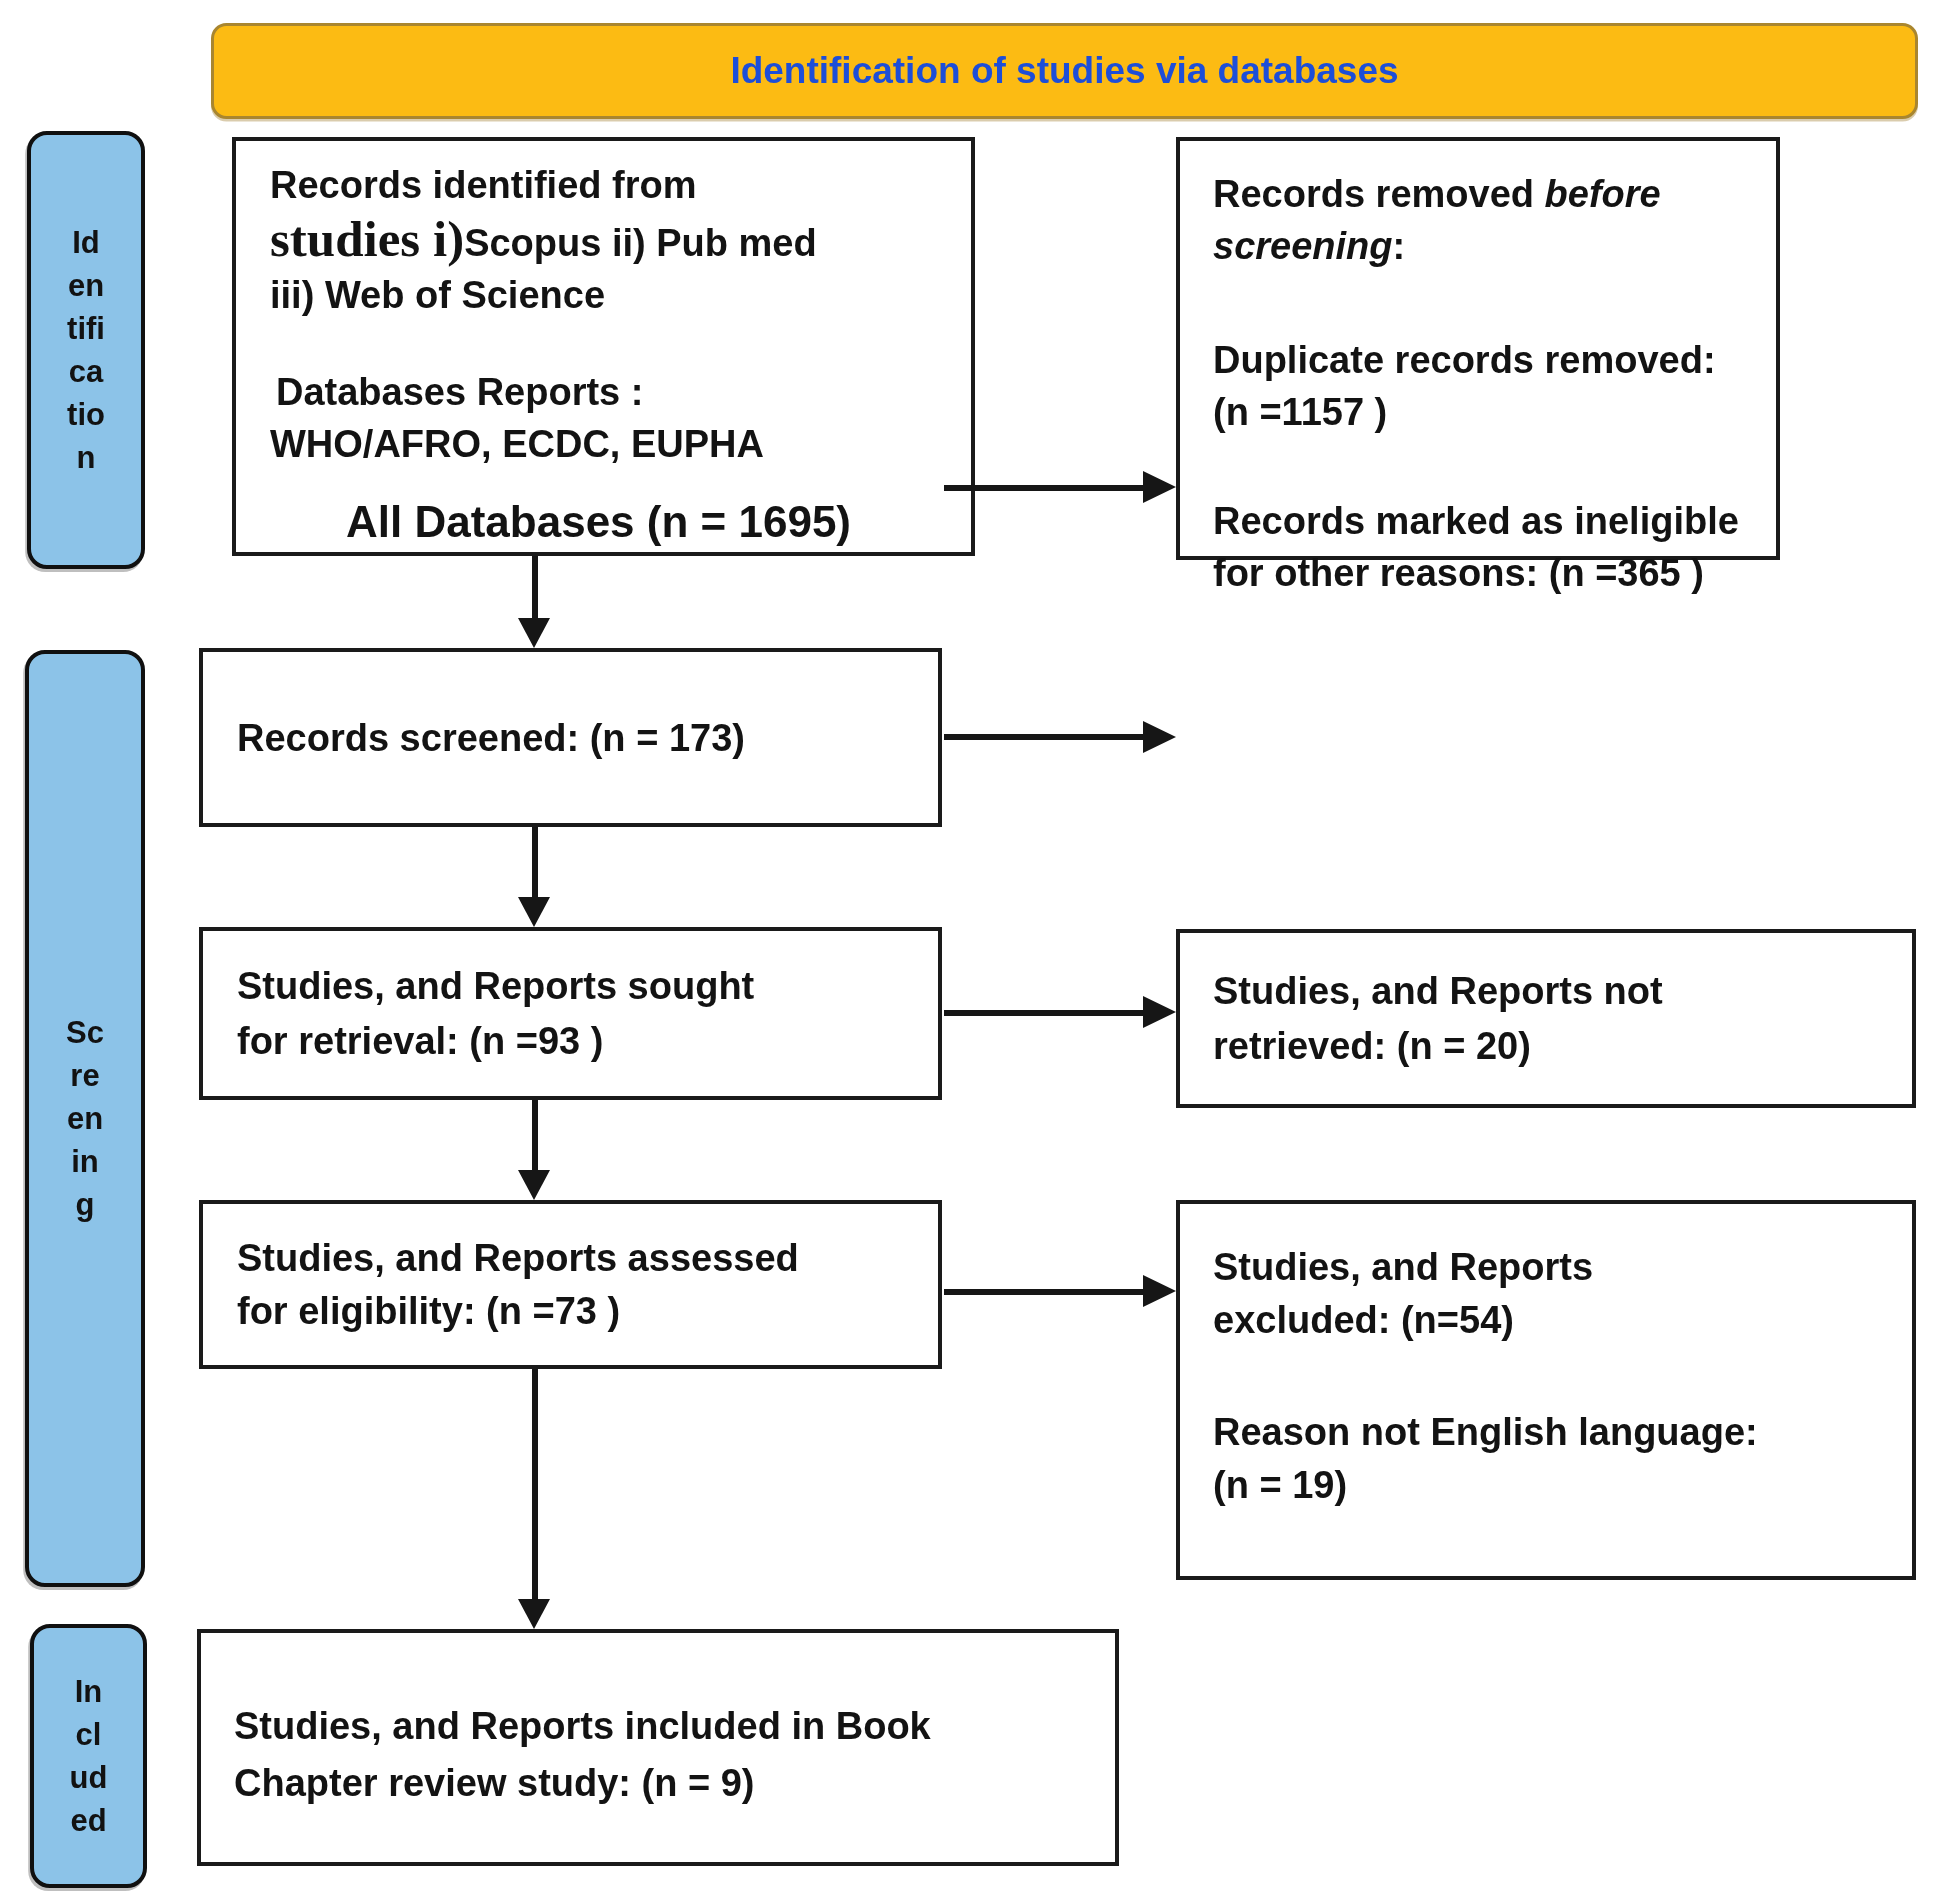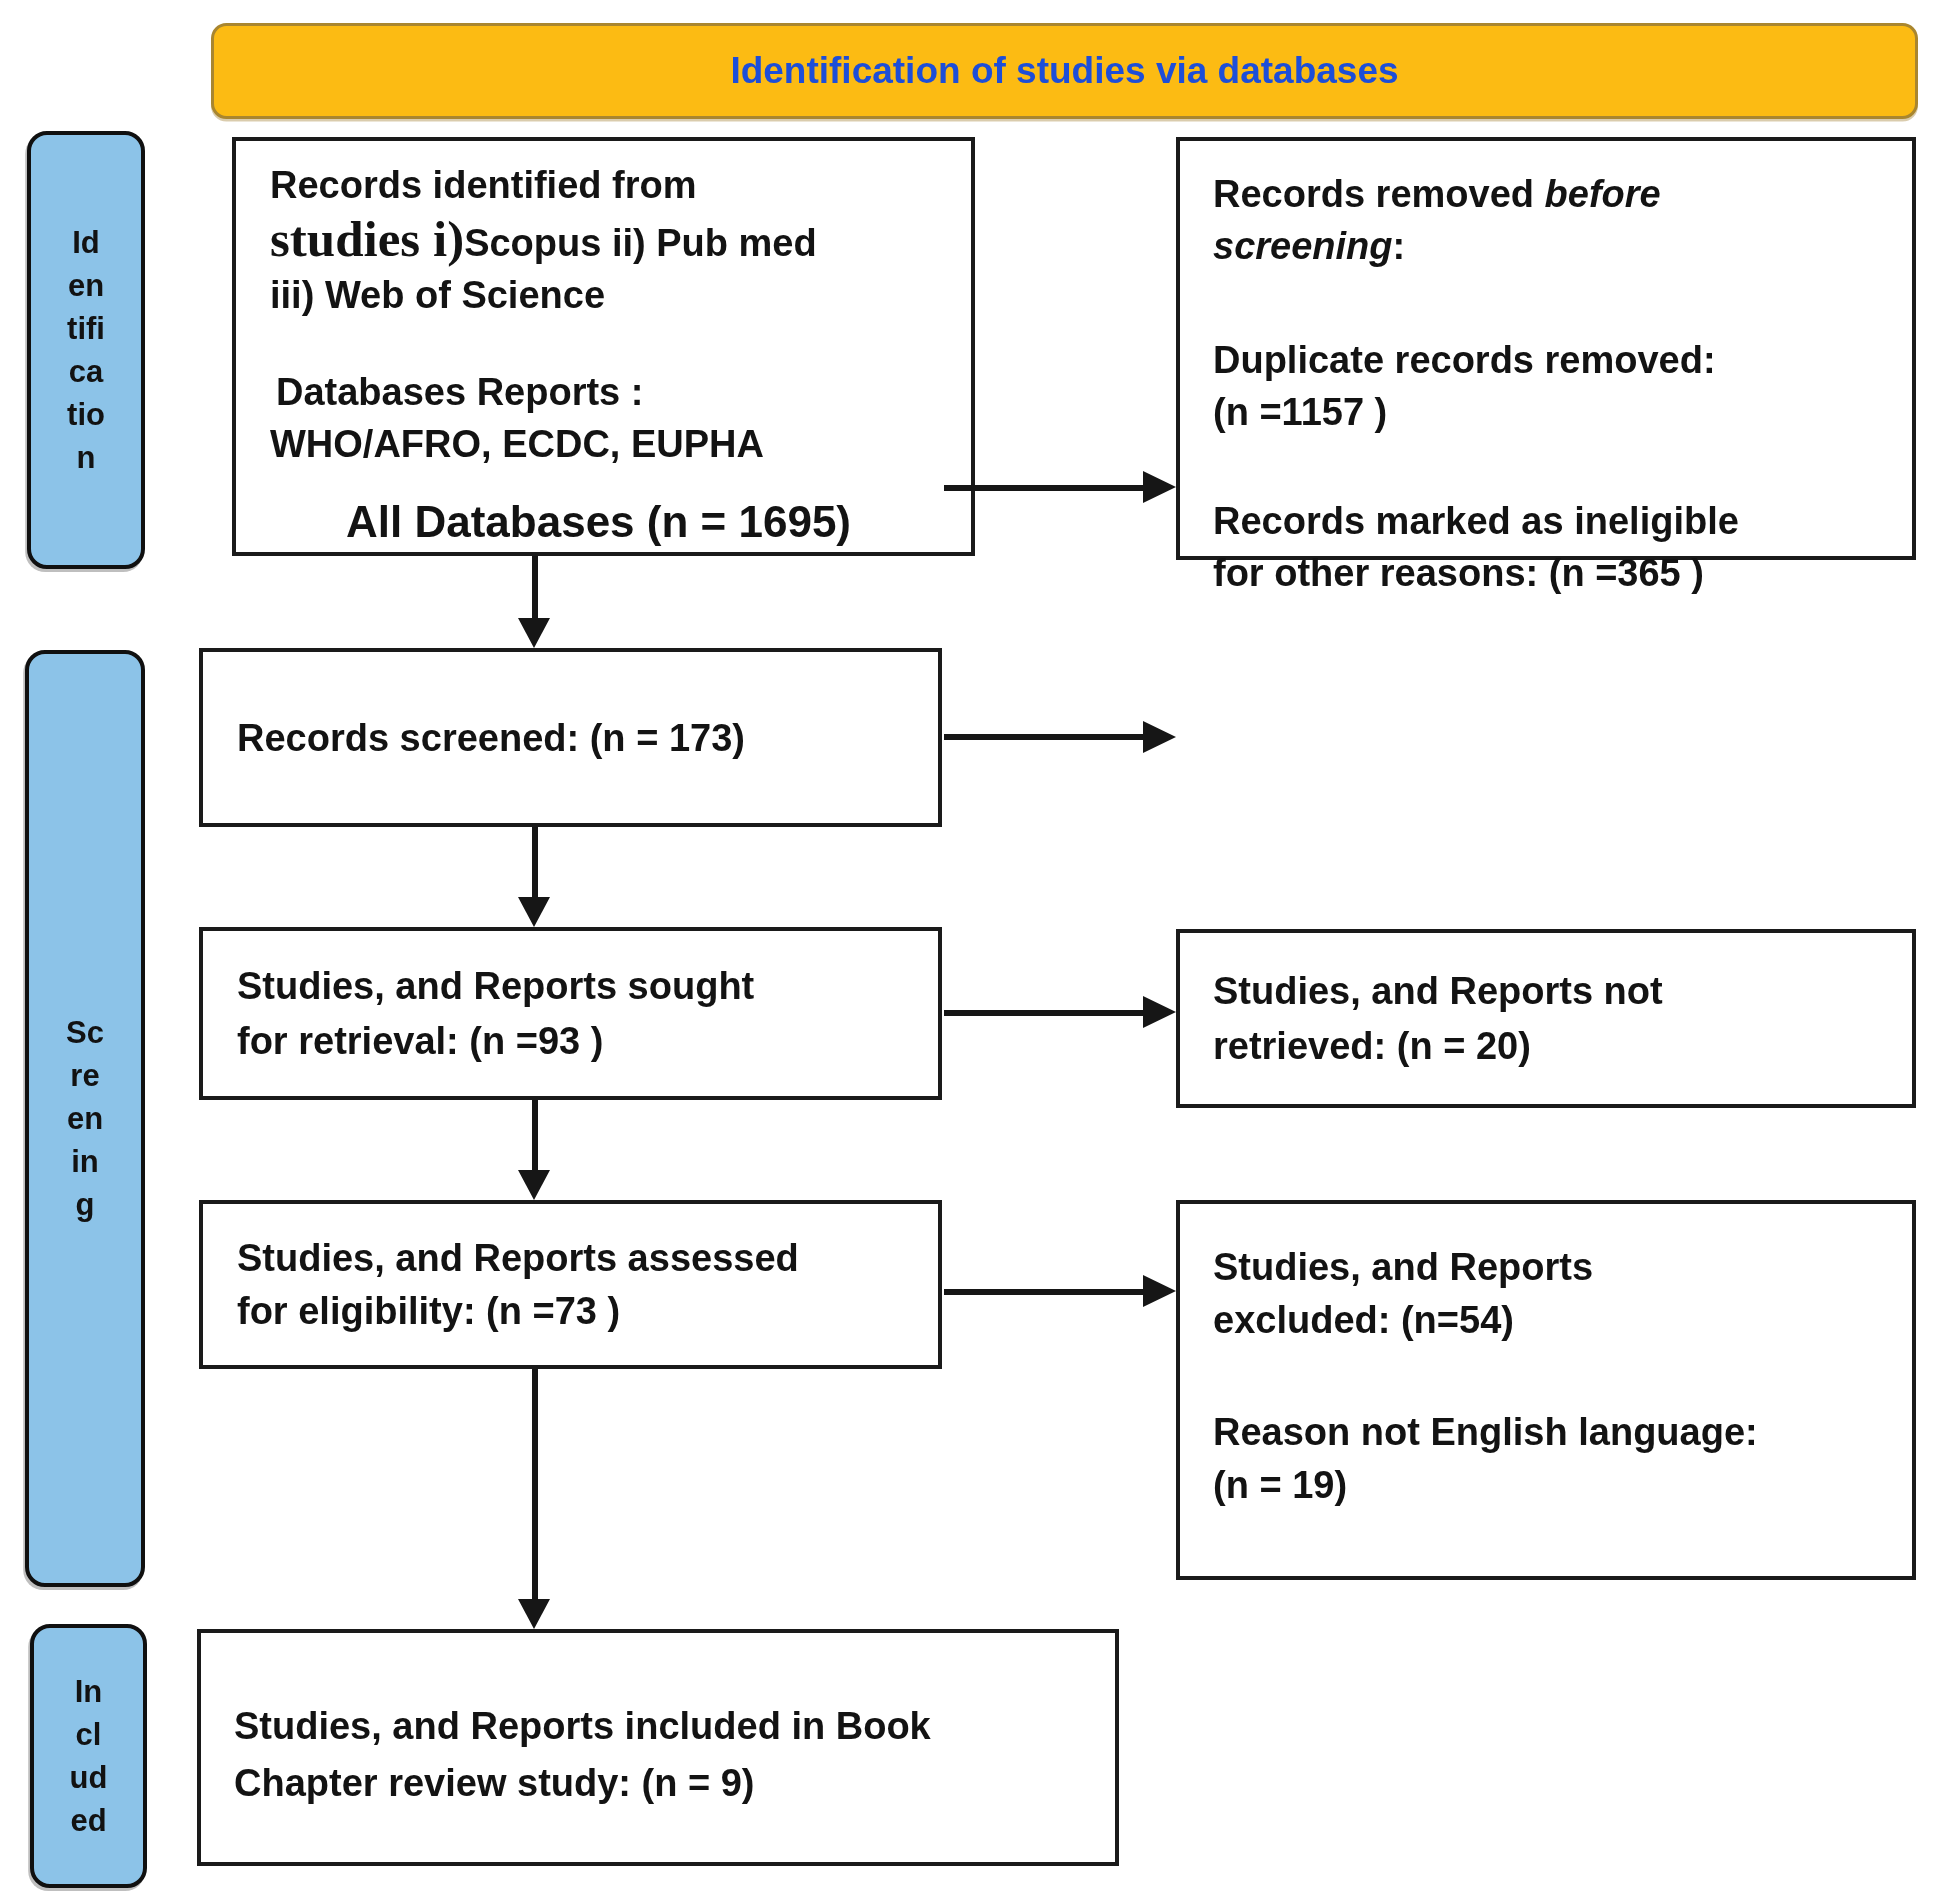--- a/index.html
+++ b/index.html
@@ -37,21 +37,21 @@
   .stage-screening{left:25px;top:650px;width:112px;height:929px;}
   .stage-included{left:30px;top:1624px;width:109px;height:256px;}
   
   .fbox{
     position:absolute;background:#ffffff;
     border:4.7px solid var(--box-border,#1A1A1A);
     box-sizing:border-box;
     font-weight:700;font-size:38px;line-height:52px;color:#131313;
   }
   .box-l1{left:201px;top:137px;width:743px;height:419px;padding:18px 15.4px 0 34px;margin-left:31px;}
-  .box-r1{left:1176px;top:137px;width:740px;height:423px;padding:27px 18px 0 33px;}
+  .box-r1{left:1176px;top:137px;width:604px;height:423px;padding:27px 18px 0 33px;}
   .box-l2{left:199px;top:648px;width:743px;height:179px;display:flex;align-items:center;padding-left:34px;}
   .box-r2{left:1176px;top:648px;width:740px;height:182px;display:flex;align-items:center;padding-left:33px;}
   .box-l3{left:199px;top:927px;width:743px;height:173px;display:flex;flex-direction:column;justify-content:center;padding-left:34px;line-height:55px;}
   .box-r3{left:1176px;top:929px;width:740px;height:179px;display:flex;flex-direction:column;justify-content:center;padding-left:33px;line-height:55px;}
   .box-l4{left:199px;top:1200px;width:743px;height:169px;display:flex;flex-direction:column;justify-content:center;padding-left:34px;line-height:53px;}
   .box-r4{left:1176px;top:1200px;width:740px;height:380px;padding:37px 18px 8px 33px;line-height:53px;}
   .box-l5{left:197px;top:1629px;width:922px;height:237px;padding:65px 18px 0 33px;line-height:57px;}
   
   .serif-row{display:flex;align-items:baseline;}
   .serif-big{font-family:"Liberation Serif", serif;font-weight:700;font-size:51px;line-height:57px;}

